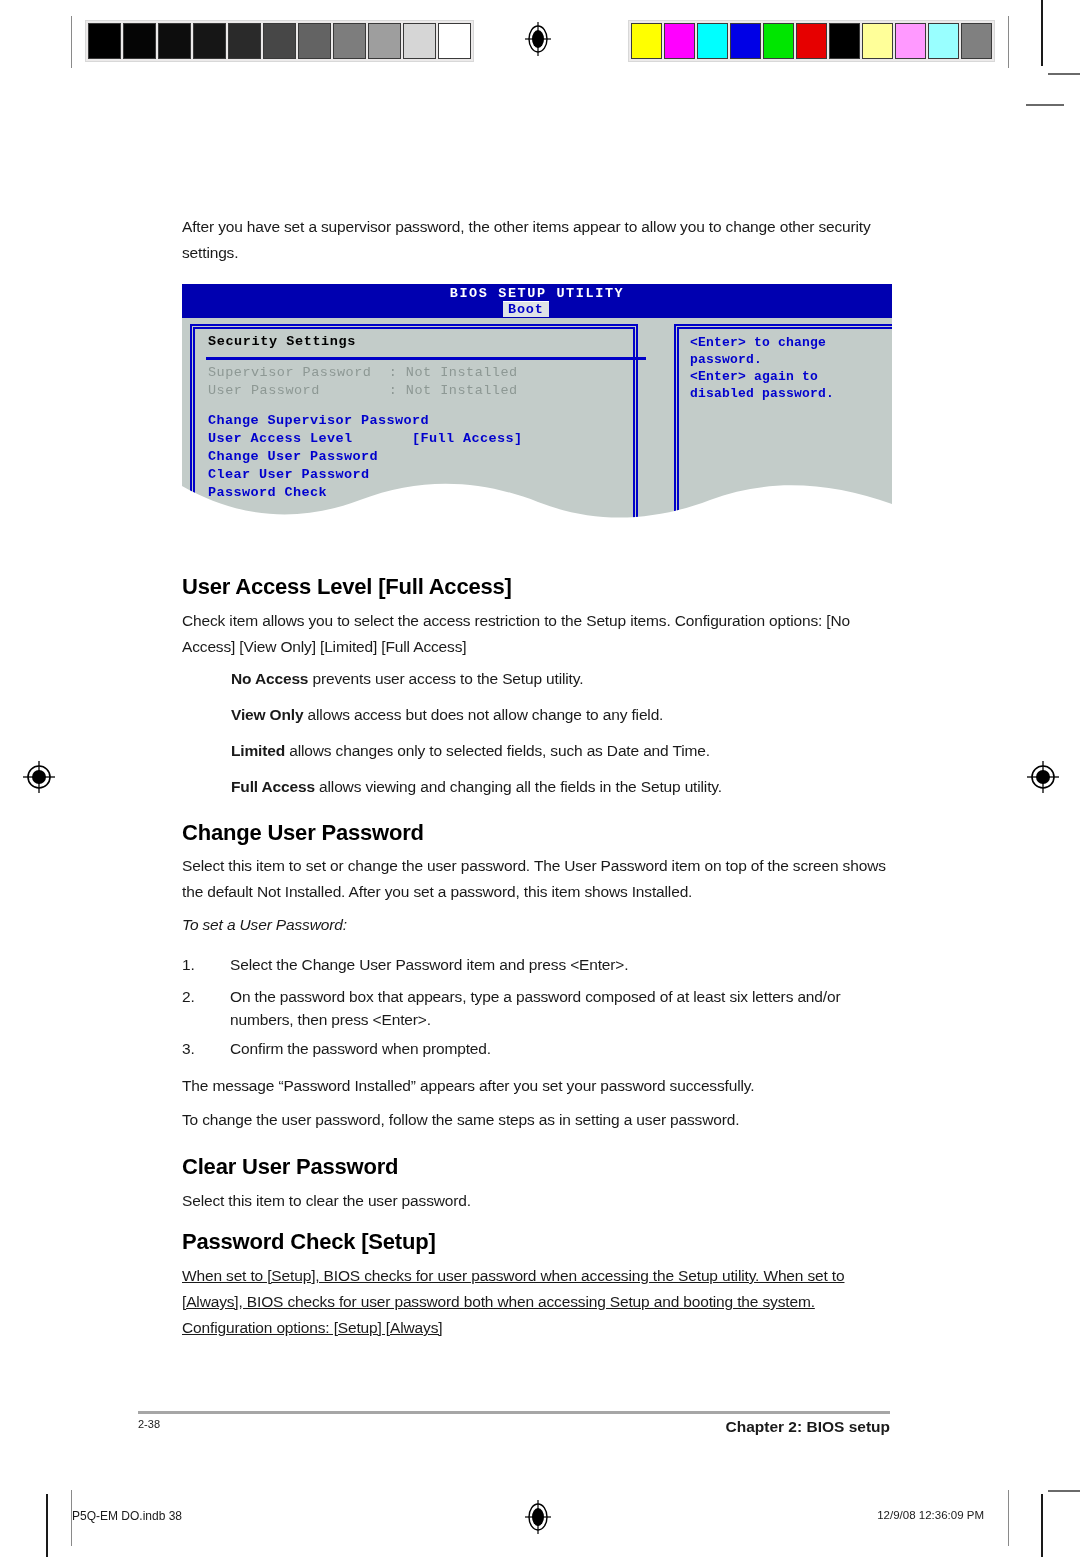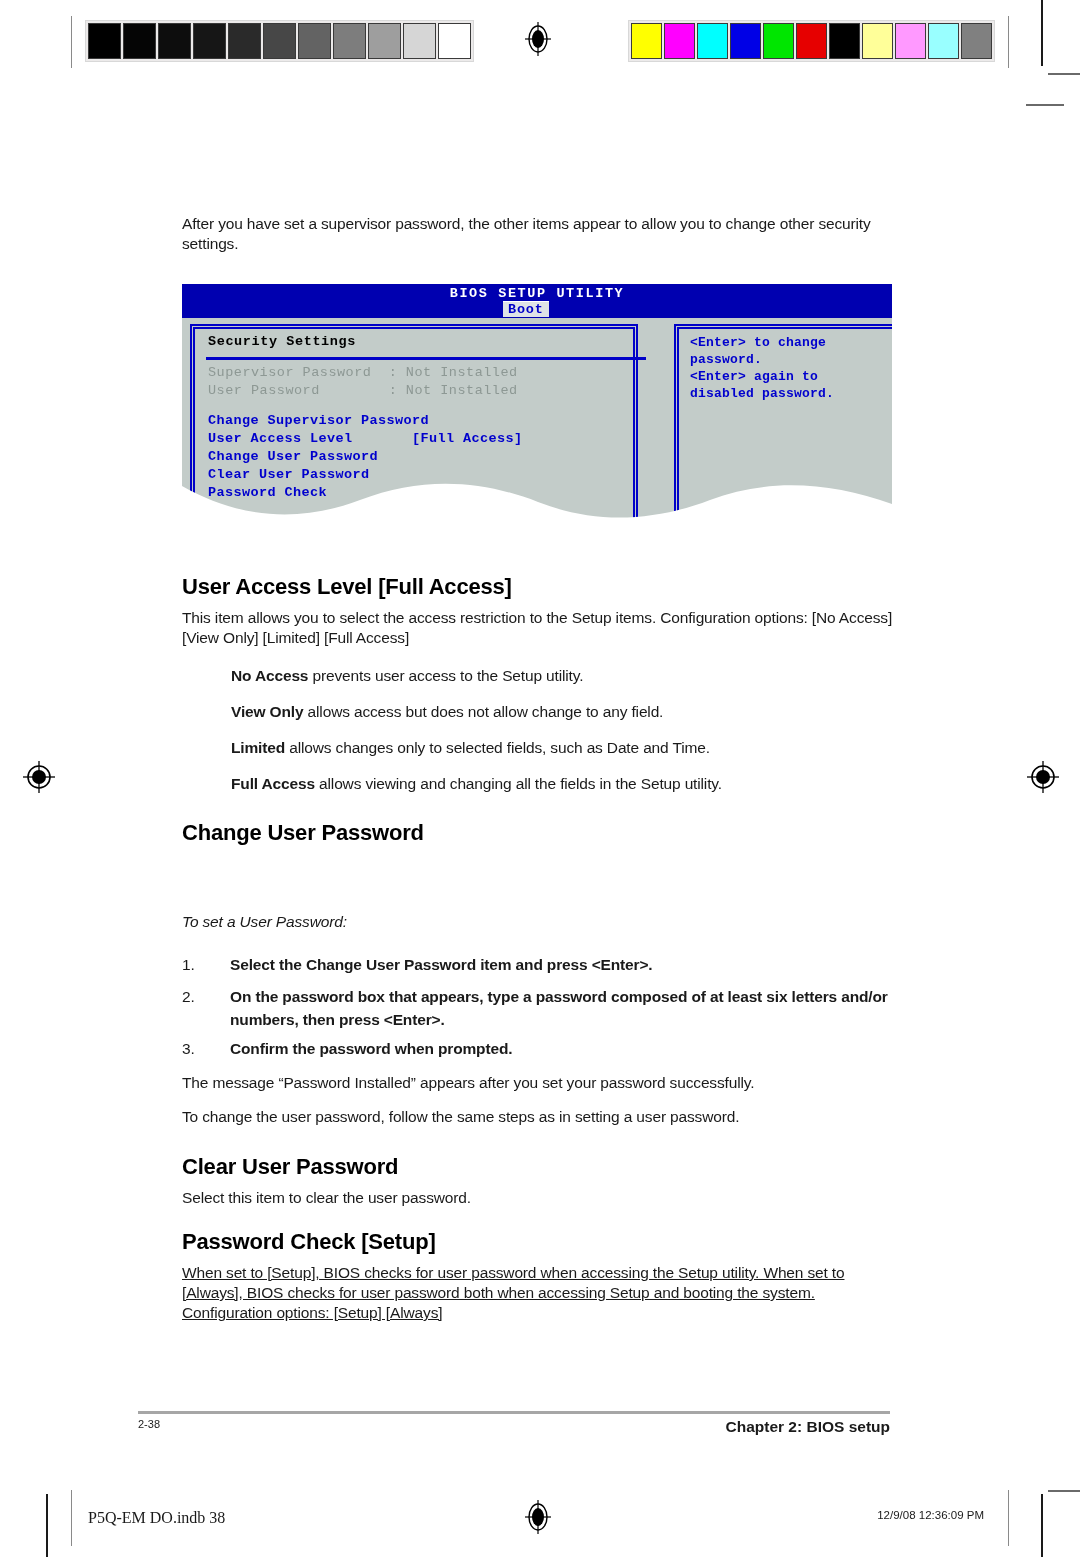--- a/index.html
+++ b/index.html
@@ -49,21 +49,21 @@
   .hline { position:absolute; height:1px; background:#8a8a8a; }
   .vline.dark { background:#1a1a1a; width:2px; }
   .hline.dark { background:#6a6a6a; height:2px; }
 
   
   .page { position:absolute; left:0; top:0; width:1080px; height:1557px; }
 
   .body-text {
     position:absolute;
     font-size:15.5px;
-    line-height:20px;
+    line-height:26px;
     color:#1a1a1a;
     letter-spacing:-0.15px;
   }
 
   .intro { left:182px; top:214px; width:700px; }
 
   
   .bios {
     position:absolute; left:182px; top:284px;
     width:710px; height:240px;
@@ -161,39 +161,39 @@
   
   h2.sec {
     position:absolute; margin:0;
     font-size:22px; font-weight:bold;
     color:#000;
     letter-spacing:-0.2px;
   }
 
   .num-item { position:absolute; font-size:15.5px; line-height:22.5px; color:#1a1a1a; letter-spacing:-0.15px;}
   .num-item .n { position:absolute; left:0; top:0; width:34px; }
-  .num-item .t { display:block; margin-left:48px;font-weight:bold; }
+  .num-item .t { display:block; margin-left:48px; }
 
   
   .foot-rule {
     position:absolute; left:138px; top:1411px; width:752px; height:3px;
     background:#a6a6a6;
   }
   .foot-page {
     position:absolute; left:138px; top:1418px;
     font-size:11px; color:#1a1a1a;
   }
   .foot-chapter {
     position:absolute; right:190px; top:1418px;
     font-size:15.5px; font-weight:bold; color:#1a1a1a;
   }
 
   .slug-left {
-    position:absolute; left:88px; top:1509px;
-    font-size:16px; color:#1a1a1a;font-family:Liberation Serif, serif;
+    position:absolute; left:72px; top:1509px;
+    font-size:12px; color:#1a1a1a;
   }
   .slug-right {
     position:absolute; right:96px; top:1509px;
     font-size:11.5px; color:#1a1a1a;
   }
 </style>
 </head>
 <body>
 
 <div class="page">
@@ -313,31 +313,32 @@
       </div>
 
       <svg class="torn" viewBox="0 0 710 42" preserveAspectRatio="none">
         <path d="M0,4 C 60,38 120,40 178,18 C 240,-6 300,-2 356,20 C 412,42 470,40 528,18 C 586,-4 648,0 710,22 L710,42 L0,42 Z" fill="#ffffff"></path>
       </svg>
     </div>
   </div>
 
   <h2 class="sec" style="left:182px; top:574px;">User Access Level [Full Access]</h2>
 
-  <div class="body-text" style="left:182px; top:608px; width:712px;">This item allows you to select the access restriction to the Setup items. Configuration options: [No Access] [View Only] [Limited] [Full Access]</div>
+  <div class="body-text" style="left:182px; top:608px; width:712px;">Check item allows you to select the access restriction to the Setup items. Configuration options: [No Access] [View Only] [Limited] [Full Access]</div>
 
   <div id="ual-options">
       <div class="body-text" style="left: 231px; top: 666px; width: 660px;"><b>No Access</b> prevents user access to the Setup utility.</div>
       <div class="body-text" style="left: 231px; top: 702px; width: 660px;"><b>View Only</b> allows access but does not allow change to any field.</div>
       <div class="body-text" style="left: 231px; top: 738px; width: 660px;"><b>Limited</b> allows changes only to selected fields, such as Date and Time.</div>
       <div class="body-text" style="left: 231px; top: 774px; width: 660px;"><b>Full Access</b> allows viewing and changing all the fields in the Setup utility.</div>
     </div>
 
   <h2 class="sec" style="left:182px; top:820px;">Change User Password</h2>
 
+  <div class="body-text" style="left:182px; top:853px; width:706px;">Select this item to set or change the user password. The User Password item on top of the screen shows the default Not Installed. After you set a password, this item shows Installed.</div>
 
   <div class="body-text" style="left:182px; top:912px; width:700px;font-style:italic;">To set a User Password:</div>
 
   <div id="cup-steps">
       <div class="num-item" style="left: 182px; top: 954px; width: 712px;">
         <span class="n">1.</span>
         <span class="t">Select the Change User Password item and press &lt;Enter&gt;.</span>
       </div>
       <div class="num-item" style="left: 182px; top: 986px; width: 712px;">
         <span class="n">2.</span>

